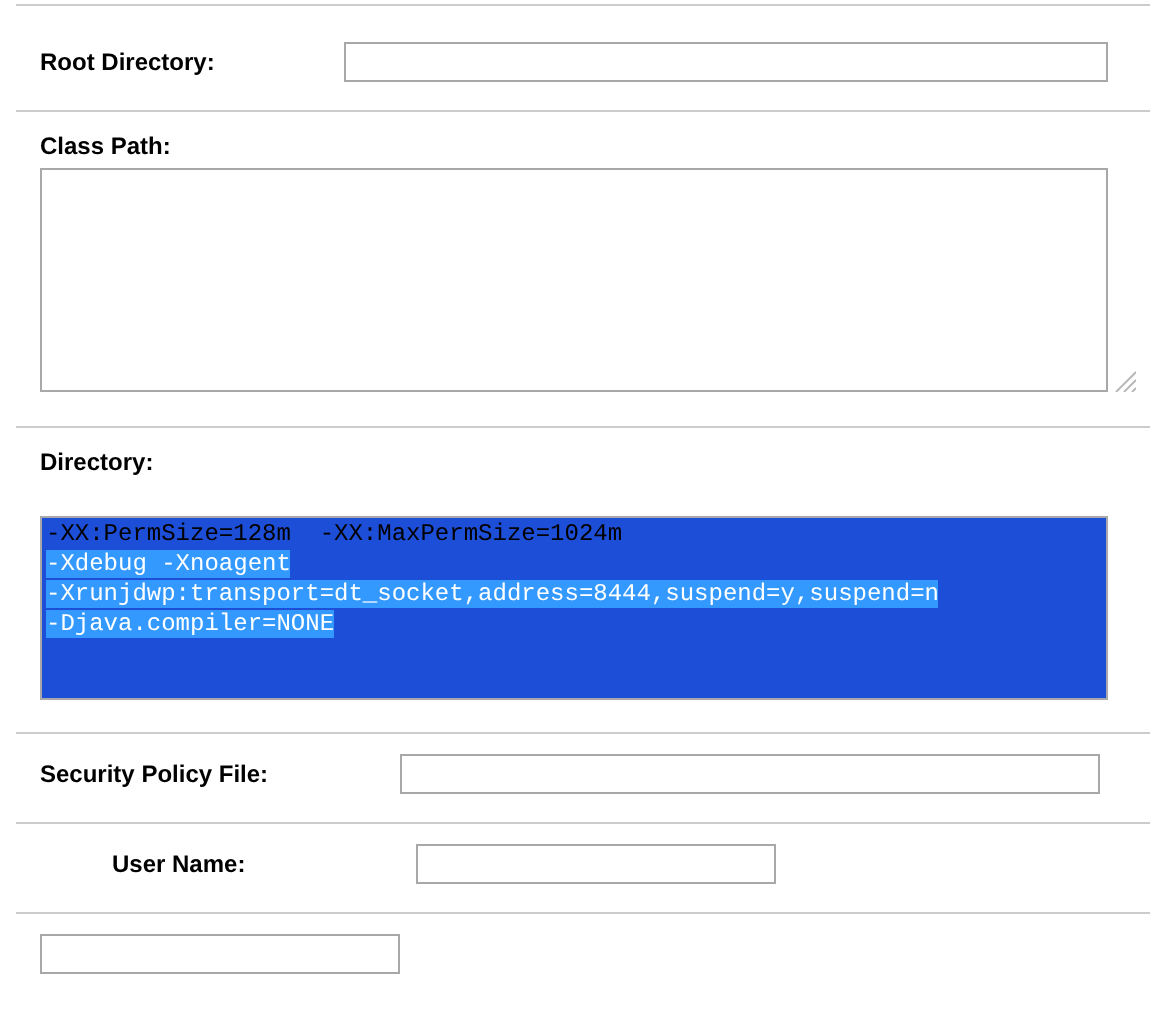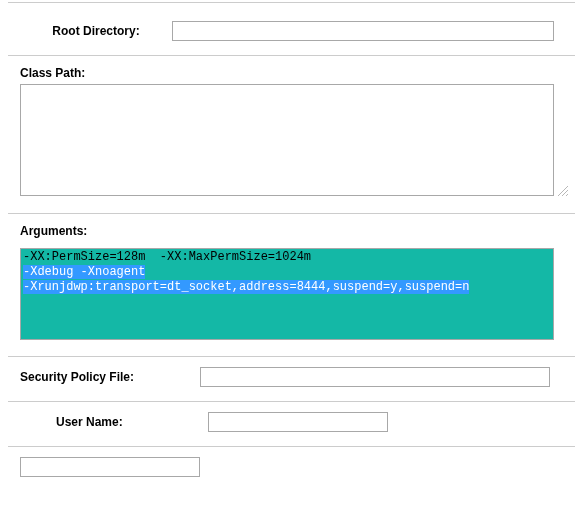--- a/index.html
+++ b/index.html
@@ -24,21 +24,21 @@
   }
   .row {
     display: flex;
     align-items: center;
   }
   .label {
     font-weight: bold;
     font-size: 12px;
     color: #000;
   }
-  .lbl-root { width: 152px; text-align: center; }
+  .lbl-root { width: 152px; }
   .input-text {
     flex: 1;
     height: 20px;
     border: 1px solid #a8a8a8;
     padding: 2px 4px;
     font-size: 12px;
     font-family: Arial, Helvetica, sans-serif;
   }
   .textarea-wrap {
     position: relative;
@@ -61,28 +61,28 @@
     width: 12px;
     height: 12px;
     pointer-events: none;
   }
   .grip svg { display: block; }
   .args-box {
     position: relative;
     width: 534px;
     border: 1px solid #a8a8a8;
     height: 92px;
-    margin-top: 10px;
+    margin-top: 20px;
     font-family: "Courier New", monospace;
     font-size: 12px;
     line-height: 15px;
     padding: 1px 2px;
     overflow: hidden;
     white-space: pre;
-    background: #14b8a6;
+    background: #1d4ed8;
   }
   .args-line { display: block; }
   .hl {
     background: #3399ff;
     color: #ffffff;
     font-family: Liberation Mono, monospace;
   }
   .lbl-mid { width: 180px; }
   .input-mid { width: 350px; height: 20px; border:1px solid #a8a8a8; padding:2px 4px; font-size:12px;}
   .lbl-short { width: 152px; margin-left: 36px; }
@@ -114,22 +114,22 @@
             <line x1="10" y1="12" x2="12" y2="10"></line>
           </g>
         </svg>
     </span>
   </div>
 </div>
 
 <div class="hr"></div>
 
 <div class="section" style="padding-bottom:16px;">
-  <span class="label">Arguments:</span>
-  <div class="args-box"><span class="args-line">-XX:PermSize=128m  -XX:MaxPermSize=1024m</span><span class="args-line"><span class="hl">-Xdebug -Xnoagent</span></span><span class="args-line"><span class="hl">-Xrunjdwp:transport=dt_socket,address=8444,suspend=y,suspend=n</span></span>
+  <span class="label">Directory:</span>
+  <div class="args-box"><span class="args-line">-XX:PermSize=128m  -XX:MaxPermSize=1024m</span><span class="args-line"><span class="hl">-Xdebug -Xnoagent</span></span><span class="args-line"><span class="hl">-Xrunjdwp:transport=dt_socket,address=8444,suspend=y,suspend=n</span></span><span class="args-line"><span class="hl">-Djava.compiler=NONE</span></span>
     <span class="grip">
       
     </span>
   </div>
 </div>
 
 <div class="hr"></div>
 
 <div class="section">
   <div class="row">

